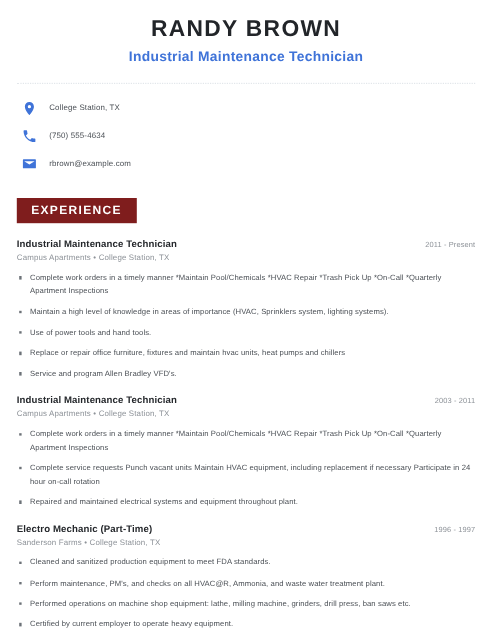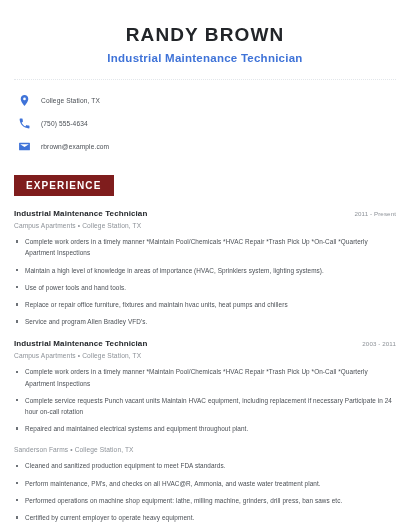--- a/index.html
+++ b/index.html
@@ -14,21 +14,21 @@
     font-family: "Liberation Sans", sans-serif;
     color: #333333;
     -webkit-font-smoothing: antialiased;
   }
   .page {
     position: relative;
     width: 410px;
     height: 530px;
     background: #ffffff;
     box-sizing: border-box;
-    padding: 10px 14px;
+    padding: 0 14px;
   }
 
   
   .header {
     padding-top: 13px;
     text-align: center;
   }
   .name {
     font-size: 19px;
     font-weight: bold;
@@ -223,20 +223,24 @@
         <span>Campus Apartments</span><span class="sep-dot">•</span><span>College Station, TX</span>
       </div>
       <ul class="bullets">
         <li>Complete work orders in a timely manner *Maintain Pool/Chemicals *HVAC Repair *Trash Pick Up *On-Call *Quarterly Apartment Inspections</li>
         <li>Complete service requests Punch vacant units Maintain HVAC equipment, including replacement if necessary Participate in 24 hour on-call rotation</li>
         <li>Repaired and maintained electrical systems and equipment throughout plant.</li>
       </ul>
     </div>
 
     <div class="entry">
+      <div class="entry-head">
+        <span class="entry-title">Electro Mechanic (Part-Time)</span>
+        <span class="entry-dates">1996 - 1997</span>
+      </div>
       <div class="entry-sub">
         <span>Sanderson Farms</span><span class="sep-dot">•</span><span>College Station, TX</span>
       </div>
       <ul class="bullets">
         <li>Cleaned and sanitized production equipment to meet FDA standards.</li>
         <li>Perform maintenance, PM's, and checks on all HVAC@R, Ammonia, and waste water treatment plant.</li>
         <li>Performed operations on machine shop equipment: lathe, milling machine, grinders, drill press, ban saws etc.</li>
         <li>Certified by current employer to operate heavy equipment.</li>
 
       </ul>

